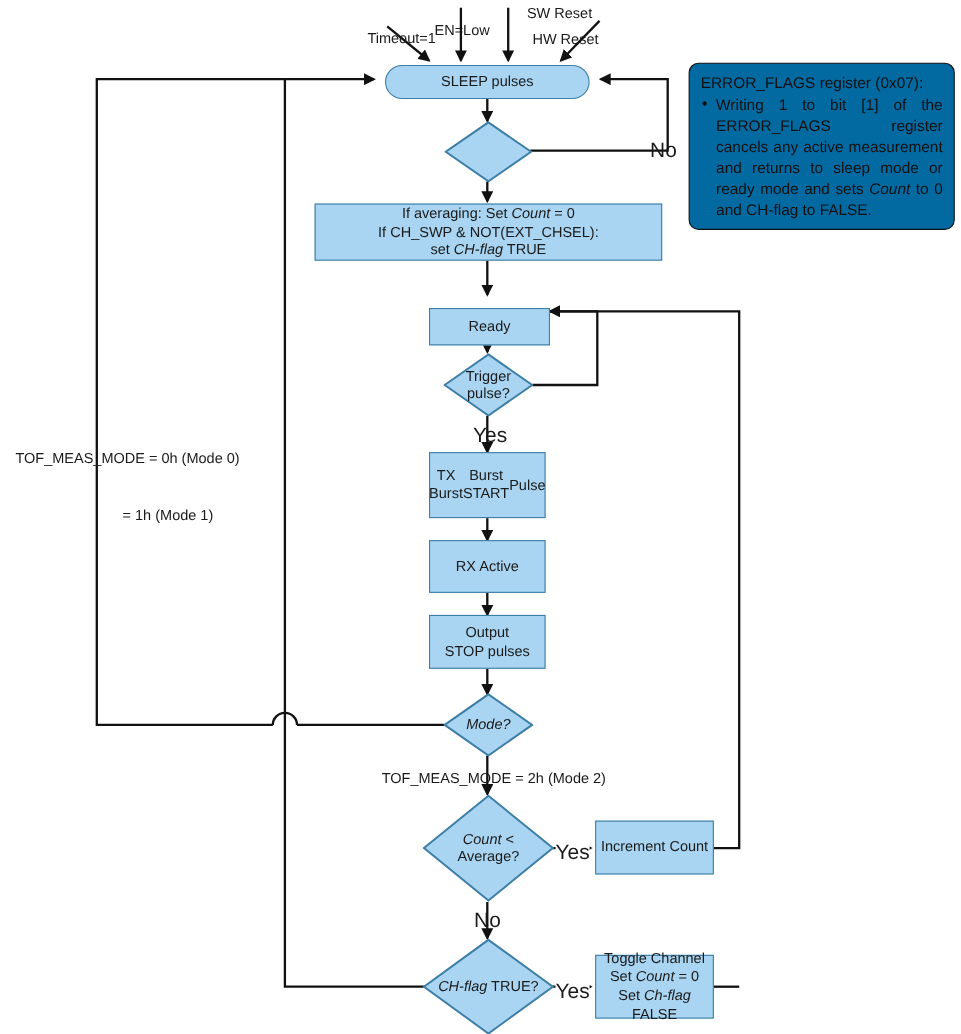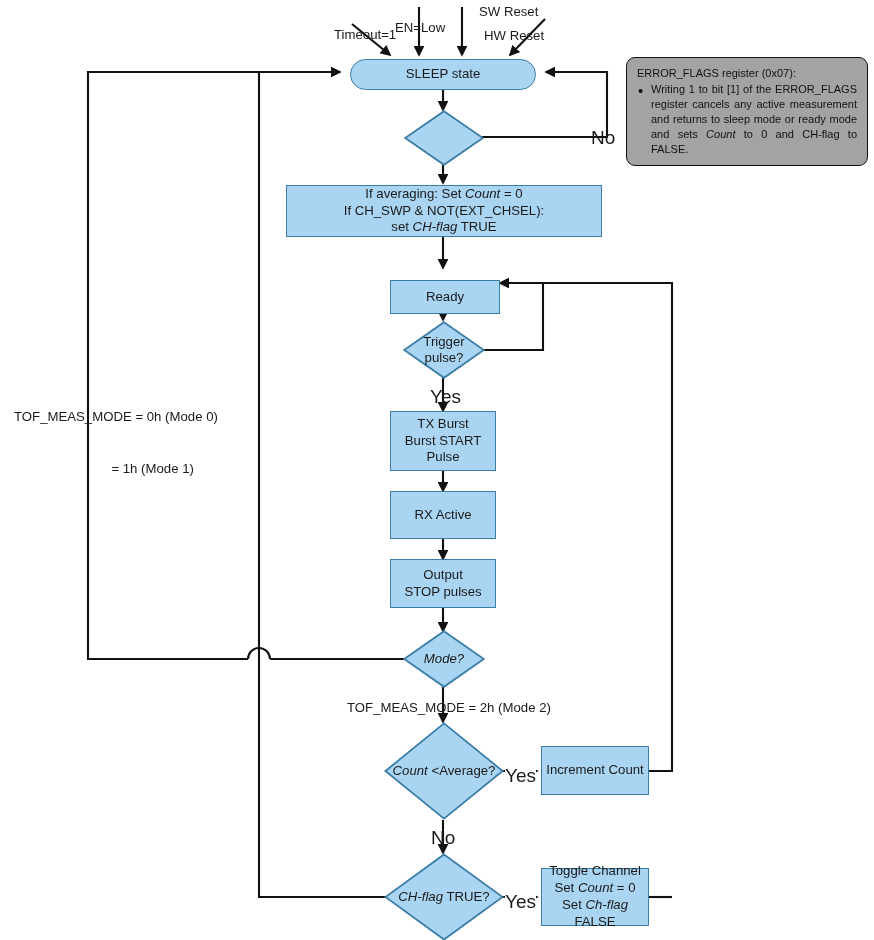--- a/index.html
+++ b/index.html
@@ -53,25 +53,25 @@
     text-align: center;
     color: #1a1a1a;
     font-size: 13.2px;
     line-height: 1.22;
     z-index: 4;
     pointer-events: none;
   }
   .note {
     position: absolute;
     box-sizing: border-box;
-    background: #a3a3a3;
+    background: #0369a1;
     border: 1.8px solid #111111;
     border-radius: 9px;
     color: #111111;
-    font-size: 11px;
+    font-size: 14px;
     line-height: 1.36;
     padding: 8px 10px 8px 10px;
     z-index: 3;
   }
   .note .note-title { margin: 0 0 1px 0; }
   .note ul {
     margin: 0;
     padding-left: 14px;
     list-style: none;
   }
@@ -163,21 +163,21 @@
       <path d="M 649 897 L 672 897"></path>
     </g>
   </svg>
 
   <div class="free-text" style="left:334px; top:26px;">Timeout=1</div>
   <div class="free-text" style="left:395px; top:19px;">EN=Low</div>
   <div class="free-text" style="left:462px; top:3px;margin-left:17px;">SW Reset</div>
   <div class="free-text" style="left:484px; top:27px;">HW Reset</div>
 
   <div class="node terminator" style="left:350px; top:59px; width:186px; height:31px;">
-    <span class="lbl">SLEEP state</span>
+    <span class="lbl">SLEEP pulses</span>
   </div>
 
   <svg style="position:absolute; left:404px; top:110px; z-index:3;" width="80" height="56">
     <polygon points="40,1.2 78.8,28 40,54.8 1.2,28" fill="#a9d5f2" stroke="#3d7ea6" stroke-width="1.8"></polygon>
   </svg>
 
   <div class="node" style="left:286px; top:185px; width:316px; height:52px; flex-direction:column;">
     <span>
       <span>If averaging: Set </span><i>Count</i> = 0
     </span>
@@ -190,21 +190,21 @@
   </div>
 
   <svg style="position:absolute; left:403px; top:321px; z-index:3;" width="82" height="58">
     <polygon points="41,1.2 80.8,29 41,56.8 1.2,29" fill="#a9d5f2" stroke="#3d7ea6" stroke-width="1.8"></polygon>
   </svg>
   <div class="dlabel" style="left:403px; top:321px; width:82px; height:58px; flex-direction:column;">
     <span>Trigger</span>
     <span>pulse?</span>
   </div>
 
-  <div class="node" style="left:390px; top:411px; width:106px; height:60px; flex-direction:column;">
+  <div class="node" style="left:390px; top:411px; width:106px; height:60px; flex-direction:row;">
     <span>TX Burst</span>
     <span>Burst START</span>
     <span>Pulse</span>
   </div>
 
   <div class="node" style="left:390px; top:491px; width:106px; height:48px;">
     <span class="lbl">RX Active</span>
   </div>
 
   <div class="node" style="left:390px; top:559px; width:106px; height:49px; flex-direction:column;">
@@ -213,21 +213,21 @@
   </div>
 
   <svg style="position:absolute; left:403px; top:630px; z-index:3;" width="82" height="58">
     <polygon points="41,1.2 80.8,29 41,56.8 1.2,29" fill="#a9d5f2" stroke="#3d7ea6" stroke-width="1.8"></polygon>
   </svg>
   <div class="dlabel" style="left:403px; top:630px; width:82px; height:58px;font-style:italic;">Mode?</div>
 
   <svg style="position:absolute; left:384px; top:722px; z-index:3;" width="120" height="98">
     <polygon points="60,1.4 118.6,49 60,96.6 1.4,49" fill="#a9d5f2" stroke="#3d7ea6" stroke-width="1.8"></polygon>
   </svg>
-  <div class="dlabel" style="left:384px; top:722px; width:120px; height:98px; flex-direction:row;">
+  <div class="dlabel" style="left:384px; top:722px; width:120px; height:98px; flex-direction:column;">
     <span><i>Count</i> &lt;</span>
     <span>Average?</span>
   </div>
 
   <div class="node" style="left:541px; top:746px; width:108px; height:49px;">
     <span class="lbl">Increment Count</span>
   </div>
 
   <svg style="position:absolute; left:384px; top:853px; z-index:3;" width="120" height="88">
     <polygon points="60,1.4 118.6,44 60,86.6 1.4,44" fill="#a9d5f2" stroke="#3d7ea6" stroke-width="1.8"></polygon>

